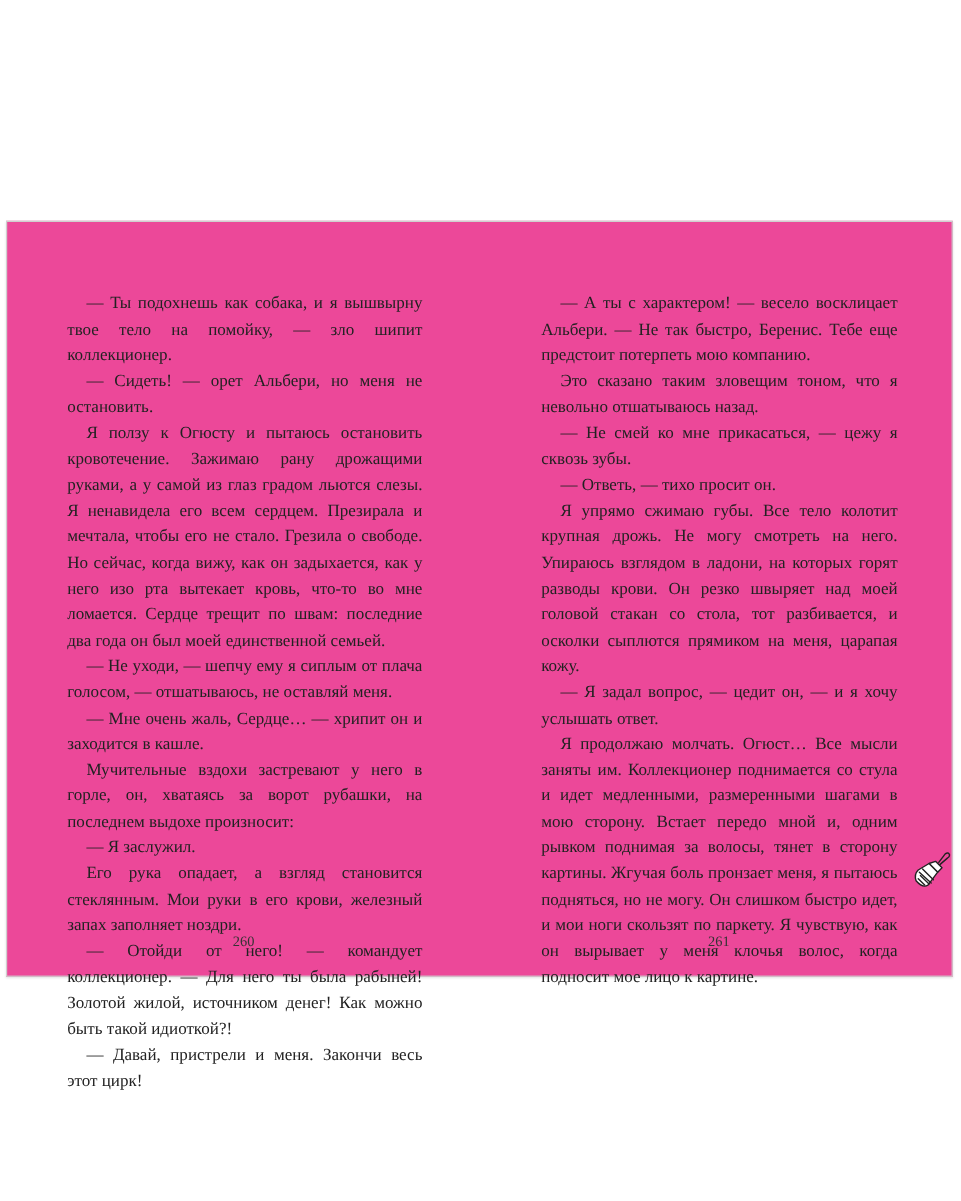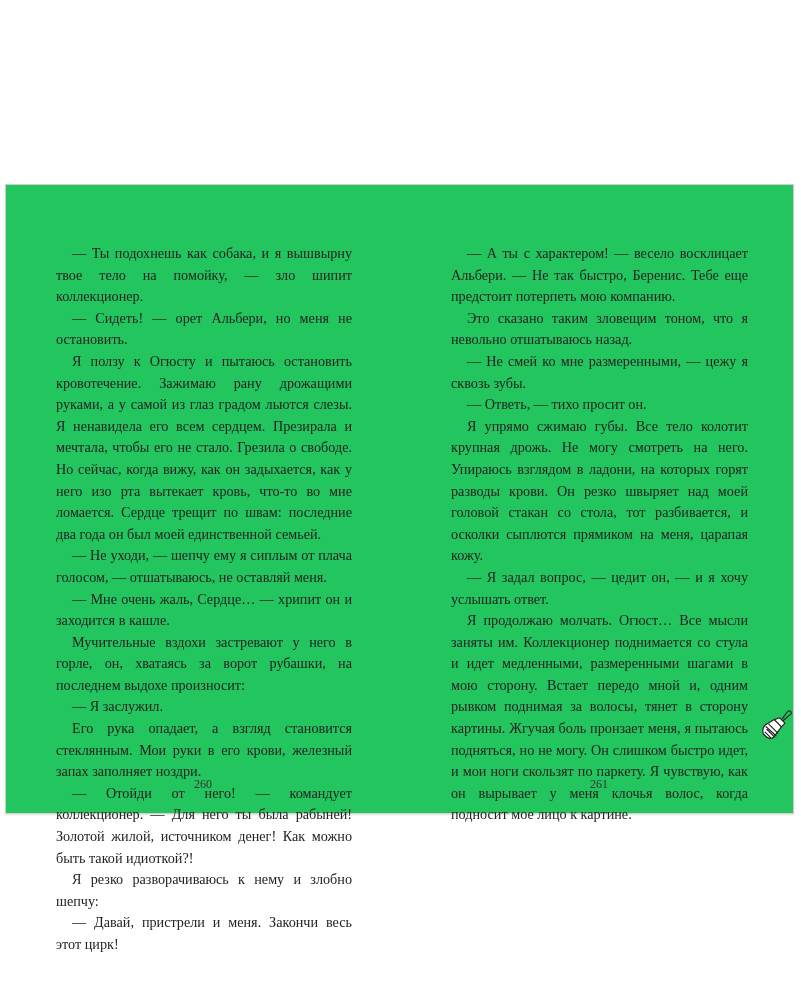--- a/index.html
+++ b/index.html
@@ -16,21 +16,21 @@
     color: #222222;
   }
   .spread {
     position: absolute;
     left: 5px;
     top: 184px;
     width: 789px;
     height: 630px;
     border: 1px solid #cfcfcf;
     box-shadow: 0 1px 2px rgba(0,0,0,0.12);
-    background: #22c55e;
+    background: #ec4899;
     box-sizing: border-box;
   }
   .page {
     position: absolute;
     top: 58px;
     font-size: 14.2px;
     line-height: 21.6px;
     text-align: justify;
     hyphens: manual;
   }
@@ -78,30 +78,29 @@
   <div class="page left">
     <p>— Ты подохнешь как собака, и я вышвырну твое тело на помойку, — зло шипит коллекционер.</p>
     <p>— Сидеть! — орет Альбери, но меня не остановить.</p>
     <p>Я ползу к Огюсту и пытаюсь остановить кровотечение. Зажимаю рану дрожащими руками, а у самой из глаз градом льются слезы. Я ненавидела его всем сердцем. Презирала и мечтала, чтобы его не стало. Грезила о свободе. Но сейчас, когда вижу, как он задыхается, как у него изо рта вытекает кровь, что-то во мне ломается. Сердце трещит по швам: последние два года он был моей единственной семьей.</p>
     <p>— Не уходи, — шепчу ему я сиплым от плача голосом, — отшатываюсь, не оставляй меня.</p>
     <p>— Мне очень жаль, Сердце… — хрипит он и заходится в кашле.</p>
     <p>Мучительные вздохи застревают у него в горле, он, хватаясь за ворот рубашки, на последнем выдохе произносит:</p>
     <p>— Я заслужил.</p>
     <p>Его рука опадает, а взгляд становится стеклянным. Мои руки в его крови, железный запах заполняет ноздри.</p>
     <p>— Отойди от него! — командует коллекционер. — Для него ты была рабыней! Золотой жилой, источником денег! Как можно быть такой идиоткой?!</p>
-    <p>Я резко разворачиваюсь к нему и злобно шепчу:</p>
     <p>— Давай, пристрели и меня. Закончи весь этот цирк!</p>
   </div>
 
   <div class="page-number left">260</div>
 
   <div class="page right">
     <p>— А ты с характером! — весело восклицает Альбери. — Не так быстро, Беренис. Тебе еще предстоит потерпеть мою компанию.</p>
     <p>Это сказано таким зловещим тоном, что я невольно отшатываюсь назад.</p>
-    <p>— Не смей ко мне размеренными, — цежу я сквозь зубы.</p>
+    <p>— Не смей ко мне прикасаться, — цежу я сквозь зубы.</p>
     <p>— Ответь, — тихо просит он.</p>
     <p>Я упрямо сжимаю губы. Все тело колотит крупная дрожь. Не могу смотреть на него. Упираюсь взглядом в ладони, на которых горят разводы крови. Он резко швыряет над моей головой стакан со стола, тот разбивается, и осколки сыплются прямиком на меня, царапая кожу.</p>
     <p>— Я задал вопрос, — цедит он, — и я хочу услышать ответ.</p>
     <p>Я продолжаю молчать. Огюст… Все мысли заняты им. Коллекционер поднимается со стула и идет медленными, размеренными шагами в мою сторону. Встает передо мной и, одним рывком поднимая за волосы, тянет в сторону картины. Жгучая боль пронзает меня, я пытаюсь подняться, но не могу. Он слишком быстро идет, и мои ноги скользят по паркету. Я чувствую, как он вырывает у меня клочья волос, когда подносит мое лицо к картине.</p>
   </div>
 
   <div class="page-number right">261</div>
 
   <svg class="brush-icon" viewBox="0 0 40 40" xmlns="http://www.w3.org/2000/svg">
     <g fill="none" stroke="#222" stroke-width="1.3" stroke-linejoin="round" stroke-linecap="round">

